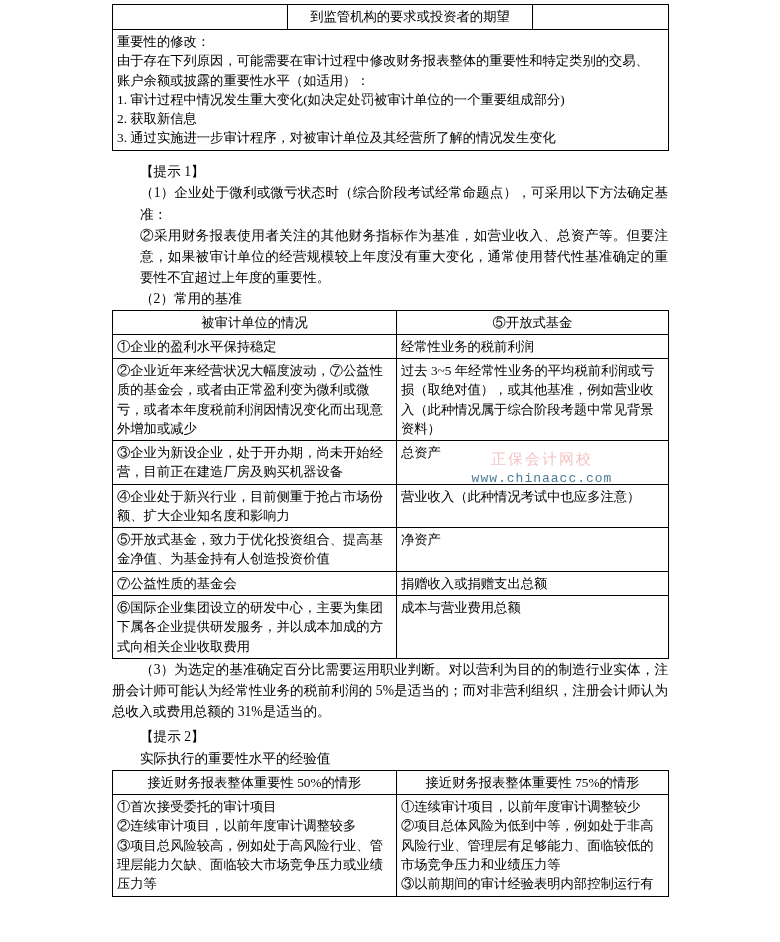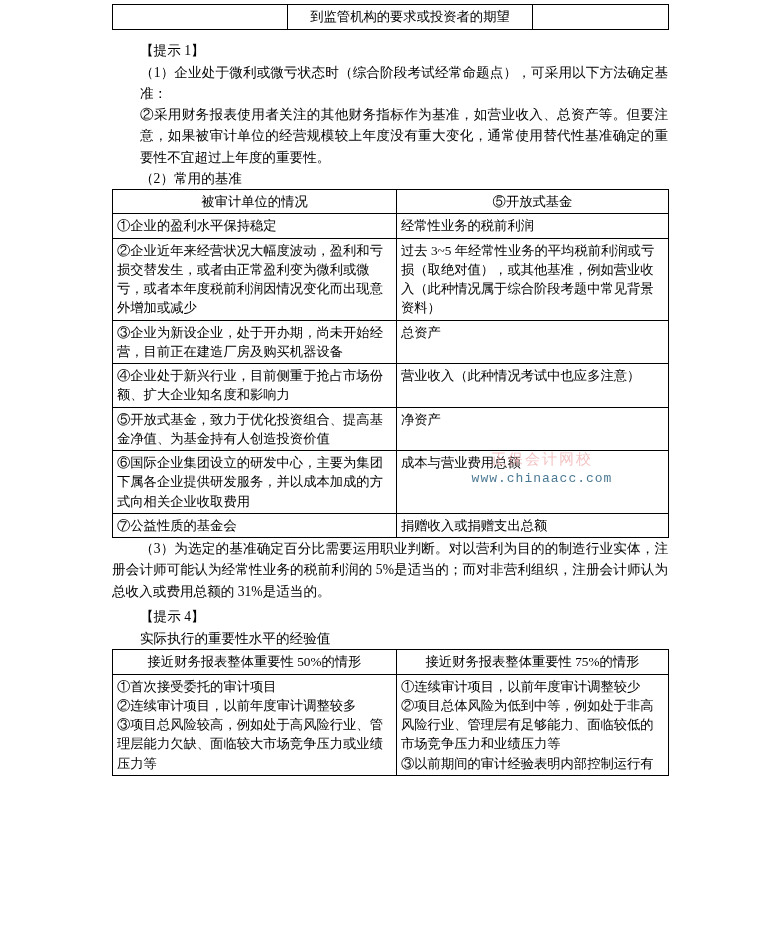--- a/index.html
+++ b/index.html
@@ -100,20 +100,30 @@
         <col style="width:175px">
         <col style="width:245px">
         <col style="width:136px">
       </colgroup>
       <tbody>
           <tr>
         <td></td>
         <td class="ctr">到监管机构的要求或投资者的期望</td>
         <td></td>
       </tr>
+      <tr>
+        <td class="block-cell" colspan="3">
+          <div>重要性的修改：</div>
+          <div>由于存在下列原因，可能需要在审计过程中修改财务报表整体的重要性和特定类别的交易、</div>
+          <div>账户余额或披露的重要性水平（如适用）：</div>
+          <div>1. 审计过程中情况发生重大变化(如决定处罚被审计单位的一个重要组成部分)</div>
+          <div>2. 获取新信息</div>
+          <div>3. 通过实施进一步审计程序，对被审计单位及其经营所了解的情况发生变化</div>
+        </td>
+      </tr>
     </tbody>
       </table>
 
     <div class="spacer-10"></div>
 
     <p class="tip" style="margin-left:28px;">【提示 1】</p>
     <p class="para" style="margin-left:28px;text-indent:0;">（1）企业处于微利或微亏状态时（综合阶段考试经常命题点），可采用以下方法确定基准：</p>
     <p class="para" style="margin-left:28px;text-indent:0;">②采用财务报表使用者关注的其他财务指标作为基准，如营业收入、总资产等。但要注意，如果被审计单位的经营规模较上年度没有重大变化，通常使用替代性基准确定的重要性不宜超过上年度的重要性。</p>
     <p class="para" style="margin-left:28px;text-indent:0;">（2）常用的基准</p>
 
@@ -125,51 +135,51 @@
       <tbody>
           <tr class="tbl-head">
         <td>被审计单位的情况</td>
         <td>⑤开放式基金</td>
       </tr>
       <tr>
         <td>①企业的盈利水平保持稳定</td>
         <td>经常性业务的税前利润</td>
       </tr>
       <tr>
-        <td>②企业近年来经营状况大幅度波动，盈利和亏损交替发生，或者由正常盈利变为微利或微亏，或者本年度税前利润因情况变化而出现意外增加或减少</td>
+        <td>②企业近年来经营状况大幅度波动，⑦公益性质的基金会，或者由正常盈利变为微利或微亏，或者本年度税前利润因情况变化而出现意外增加或减少</td>
         <td>过去 3~5 年经常性业务的平均税前利润或亏损（取绝对值），或其他基准，例如营业收入（此种情况属于综合阶段考题中常见背景资料）</td>
       </tr>
       <tr>
         <td>③企业为新设企业，处于开办期，尚未开始经营，目前正在建造厂房及购买机器设备</td>
         <td>总资产</td>
       </tr>
       <tr>
         <td>④企业处于新兴行业，目前侧重于抢占市场份额、扩大企业知名度和影响力</td>
         <td>营业收入（此种情况考试中也应多注意）</td>
       </tr>
       <tr>
         <td>⑤开放式基金，致力于优化投资组合、提高基金净值、为基金持有人创造投资价值</td>
         <td>净资产</td>
       </tr>
       <tr>
+        <td>⑦公益性质的基金会</td>
+        <td>捐赠收入或捐赠支出总额</td>
+      </tr>
+      <tr>
         <td>⑥国际企业集团设立的研发中心，主要为集团下属各企业提供研发服务，并以成本加成的方式向相关企业收取费用</td>
         <td>成本与营业费用总额</td>
       </tr>
-      <tr>
-        <td>⑦公益性质的基金会</td>
-        <td>捐赠收入或捐赠支出总额</td>
-      </tr>
     </tbody>
       </table>
 
     <p class="para" style="margin-left:0;text-indent:28px;">（3）为选定的基准确定百分比需要运用职业判断。对以营利为目的的制造行业实体，注册会计师可能认为经常性业务的税前利润的 5%是适当的；而对非营利组织，注册会计师认为总收入或费用总额的 31%是适当的。</p>
 
     <div class="spacer-4"></div>
 
-    <p class="tip" style="margin-left:28px;">【提示 4】</p>
+    <p class="tip" style="margin-left:28px;">【提示 2】</p>
     <p class="tip" style="margin-left:28px;">实际执行的重要性水平的经验值</p>
 
     <table class="doc">
       <colgroup>
         <col style="width:284px">
         <col style="width:272px">
       </colgroup>
       <tbody>
           <tr class="tbl-head">
         <td>接近财务报表整体重要性 50%的情形</td>

